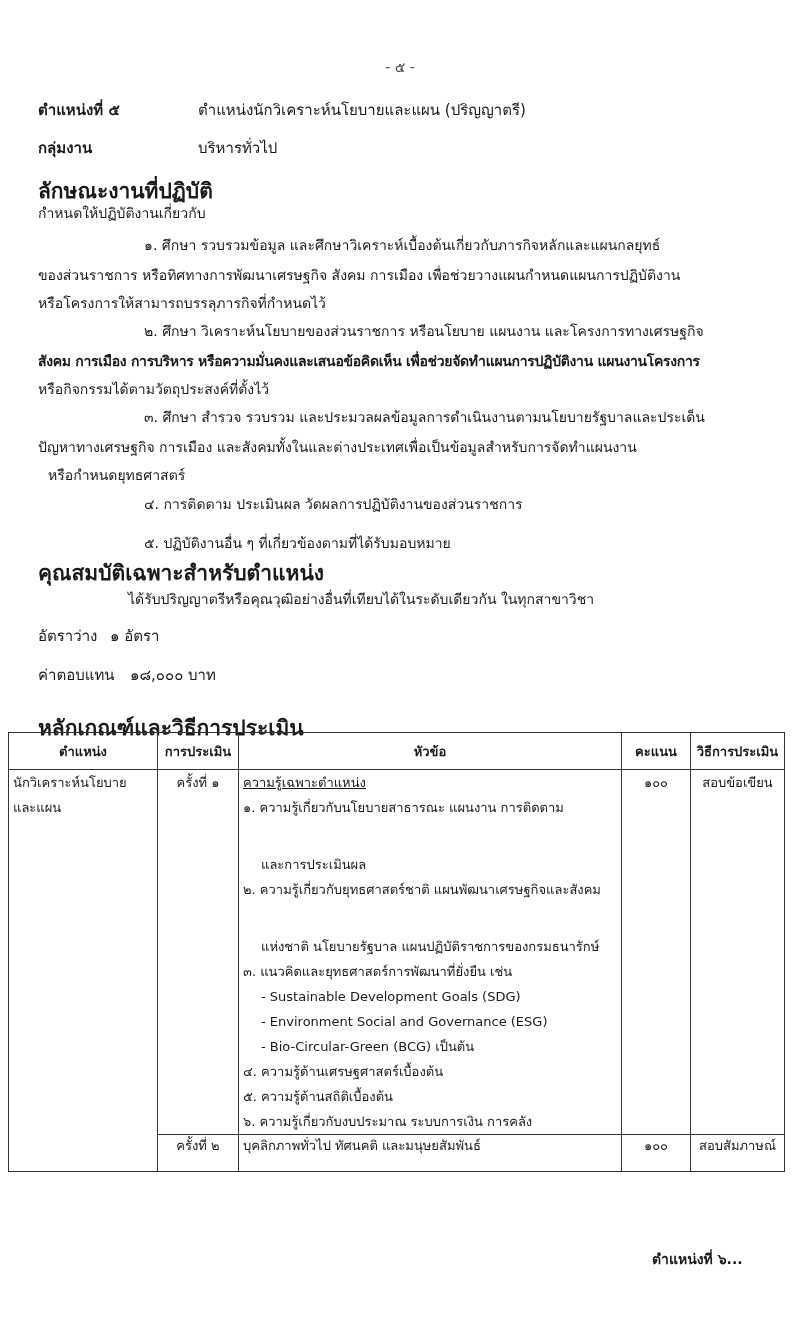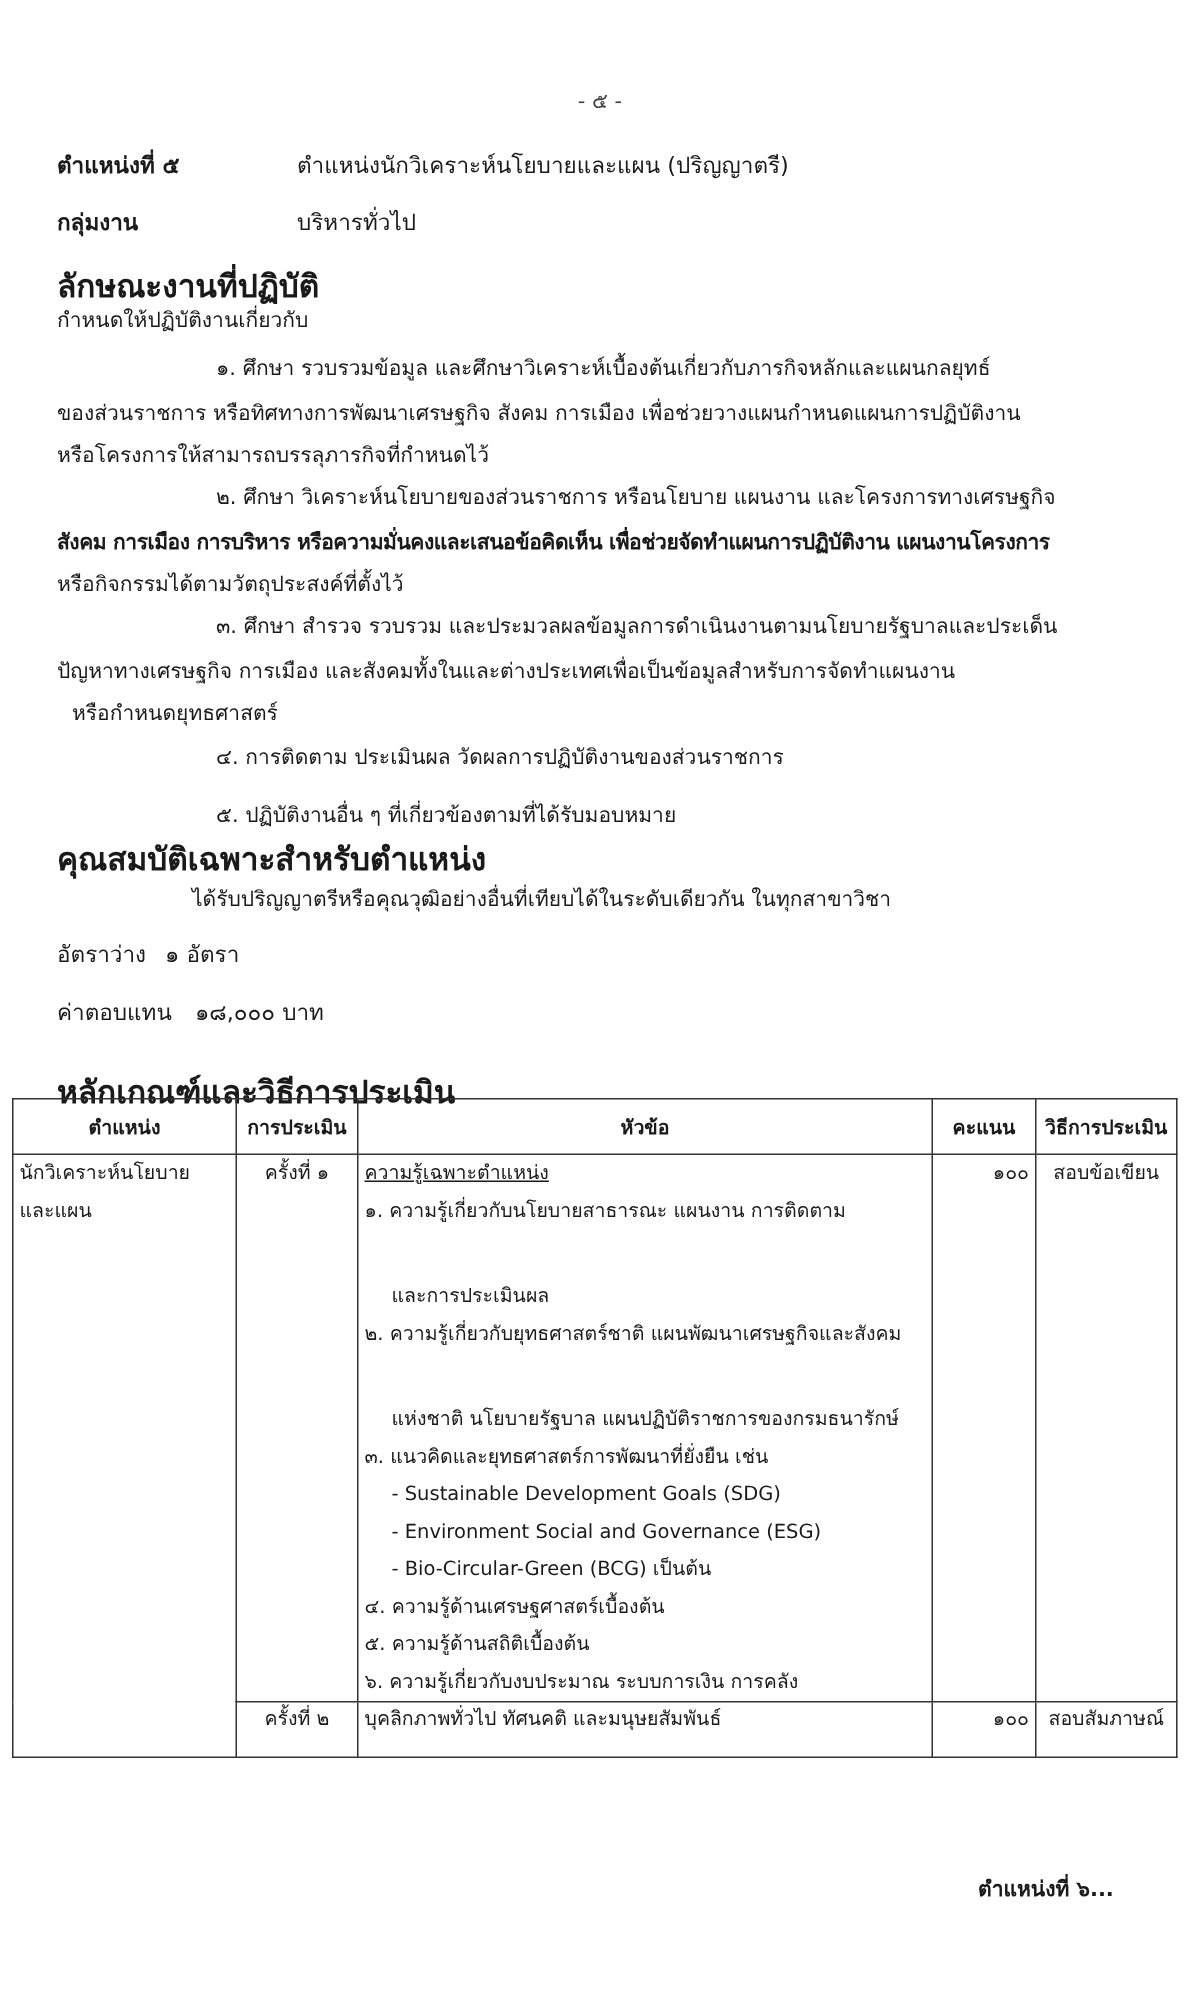--- a/index.html
+++ b/index.html
@@ -17,21 +17,21 @@
   table.crit {
     position: absolute; left: 8px; top: 732px; width: 777px;
     border-collapse: collapse; font-size: 13px;
   }
   table.crit th, table.crit td {
     border: 1.5px solid #333; vertical-align: top; padding: 0 4px;
   }
   table.crit th { font-weight: bold; height: 36px; vertical-align: middle; text-align: center; }
   .c-pos { width: 140px; }
   .c-round { width: 72px; text-align: center; }
-  .c-score { width: 60px; text-align: right; }
+  .c-score { width: 60px; text-align: center; }
   .c-method { width: 85px; text-align: center; }
   .topic-title { text-decoration: underline; }
   .topic-item { padding-left: 0; line-height: 25px; }
   .topic-cont { padding-left: 18px; line-height: 25px; margin-top: 32px; }
   .topic-sub { padding-left: 18px; line-height: 25px; }
   td.cell-r1 { padding-top: 8px; line-height: 25px; }
   td.cell-r2 { height: 36px; vertical-align: middle; }
   .footer { position: absolute; top: 1248px; left: 652px; font-size: 14px; font-weight: bold; white-space: nowrap; }
 </style>
 </head>

